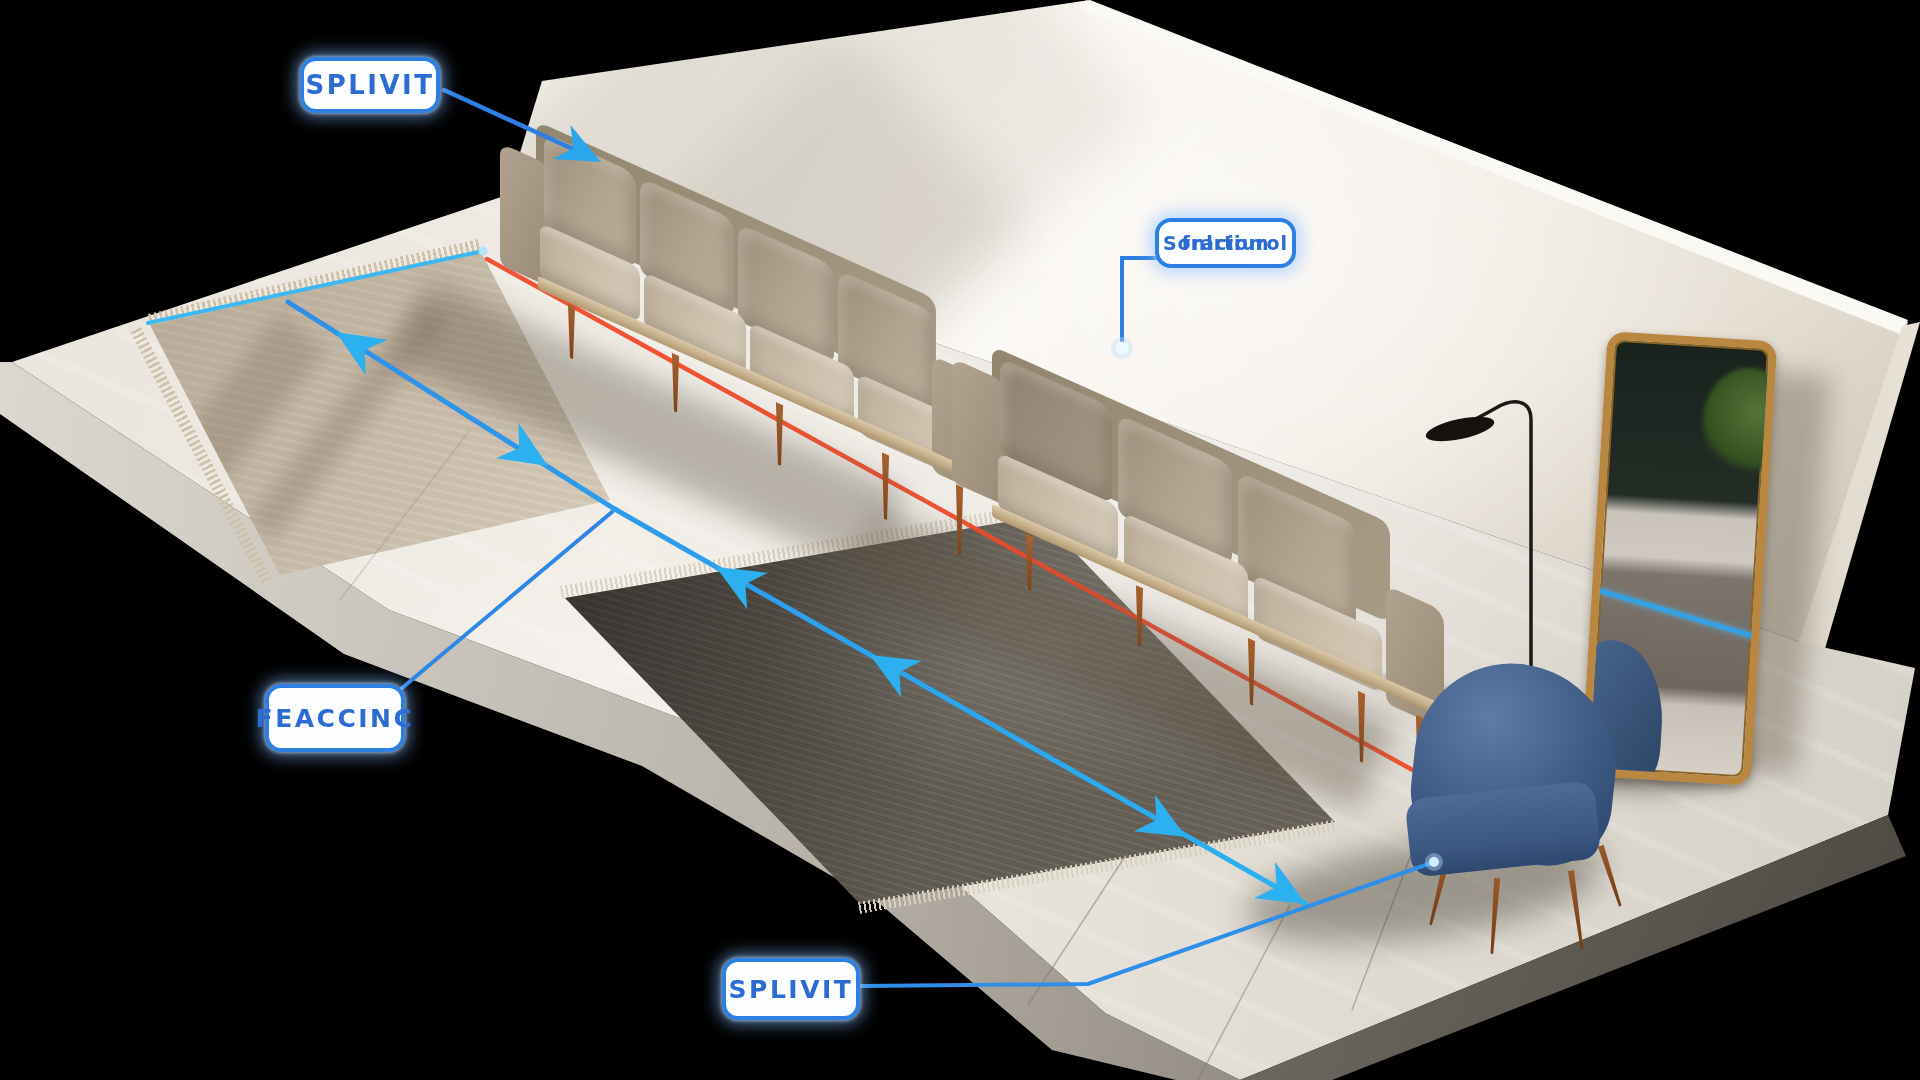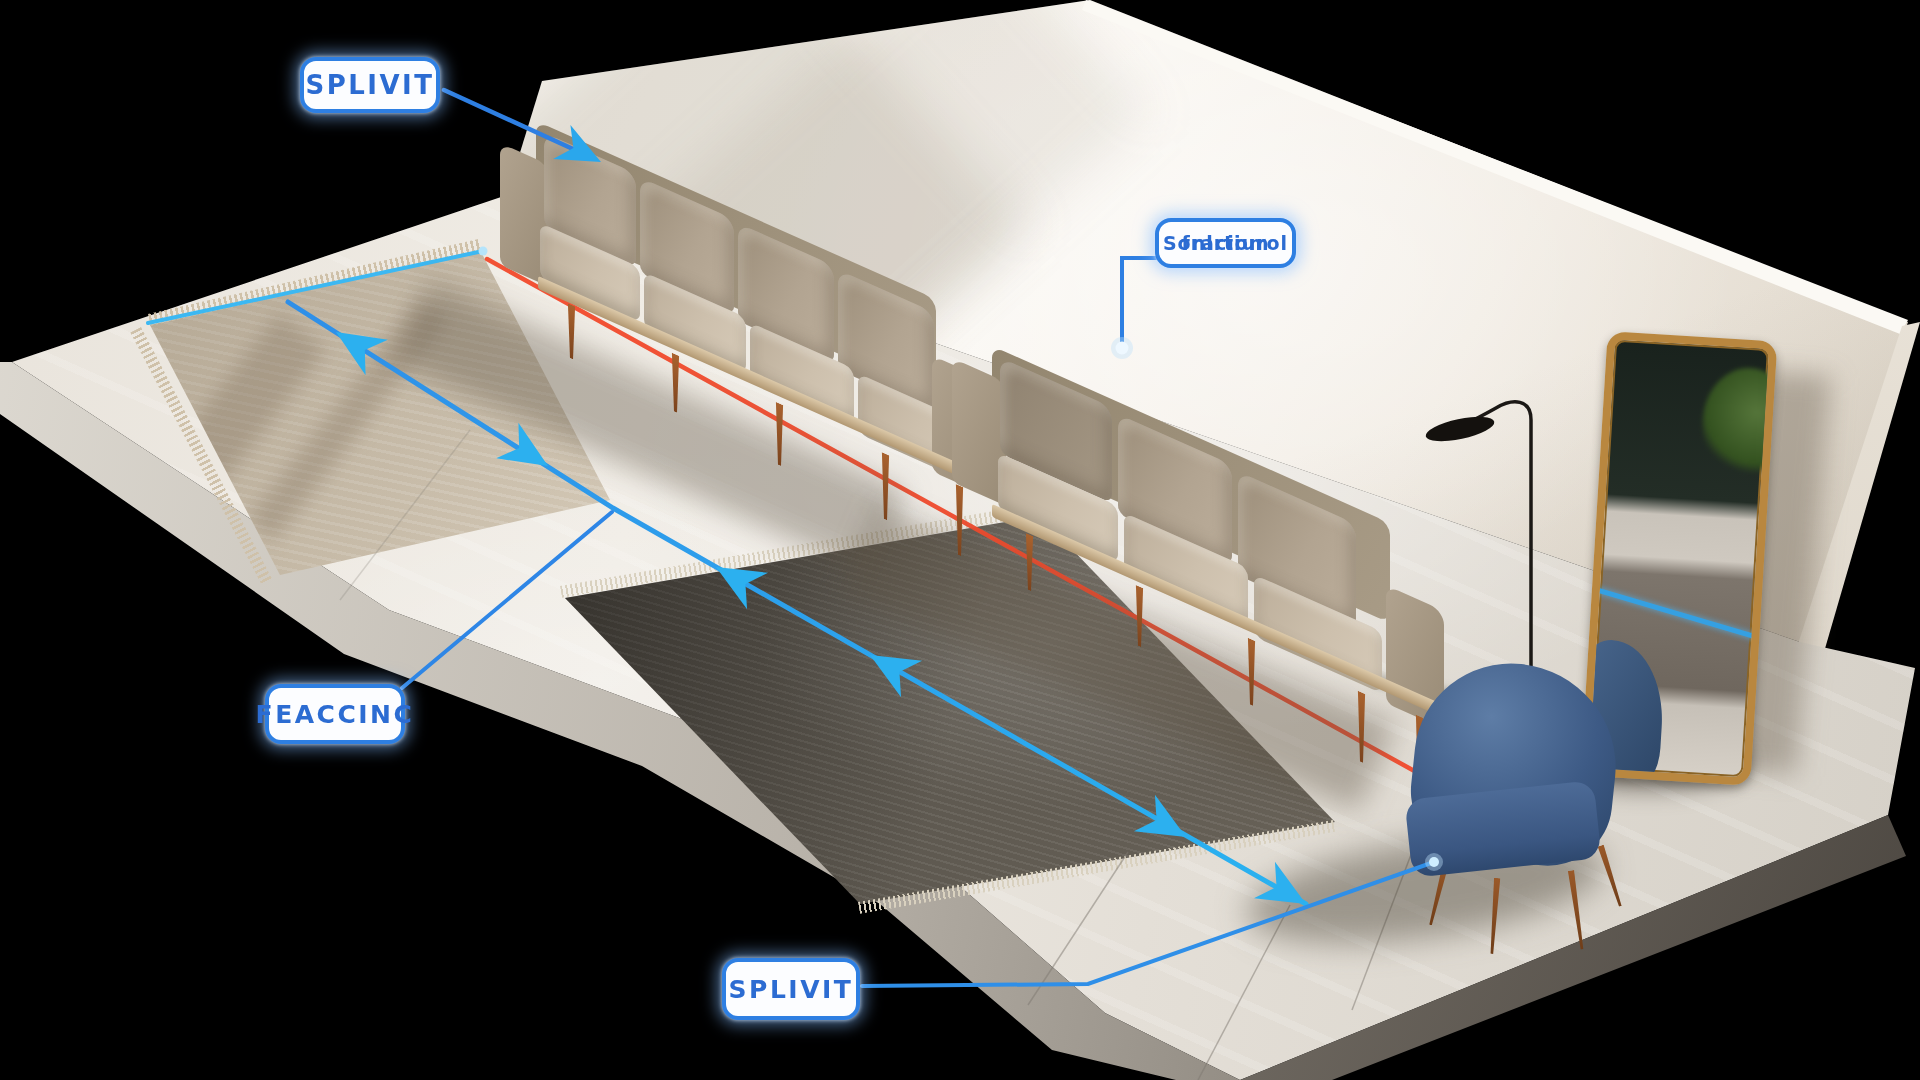--- a/index.html
+++ b/index.html
@@ -162,21 +162,21 @@
   
   svg.layer{left:0;top:0;width:1920px;height:1080px;}
 
   
   .callout{display:flex;flex-direction:column;align-items:center;justify-content:center;
     background:#fcfdff;border:4px solid #2e7fe2;border-radius:16px;
     color:#2c6cd2;font-weight:700;letter-spacing:2.5px;text-align:center;
     box-shadow:0 0 16px 5px rgba(130,185,255,.55), 0 0 4px rgba(255,255,255,.9);}
   .lb-accent{left:300px;top:57px;width:140px;height:56px;font-size:26px;}
   .lb-sectional{left:1155px;top:218px;width:141px;height:50px;font-size:19px;letter-spacing:1px;line-height:1.2;}
-  .lb-facing{left:265px;top:684px;width:140px;height:60px;font-size:25px;}
+  .lb-facing{left:265px;top:684px;width:140px;height:68px;font-size:25px;}
   .lb-split{left:722px;top:958px;width:138px;height:62px;font-size:25px;text-align:center;}
 </style>
 </head>
 <body>
 
 <div id="stage">
 
   <div class="wall">
     <div class="wall-shade-band"></div>
     <div class="wall-shade-band b2"></div>

